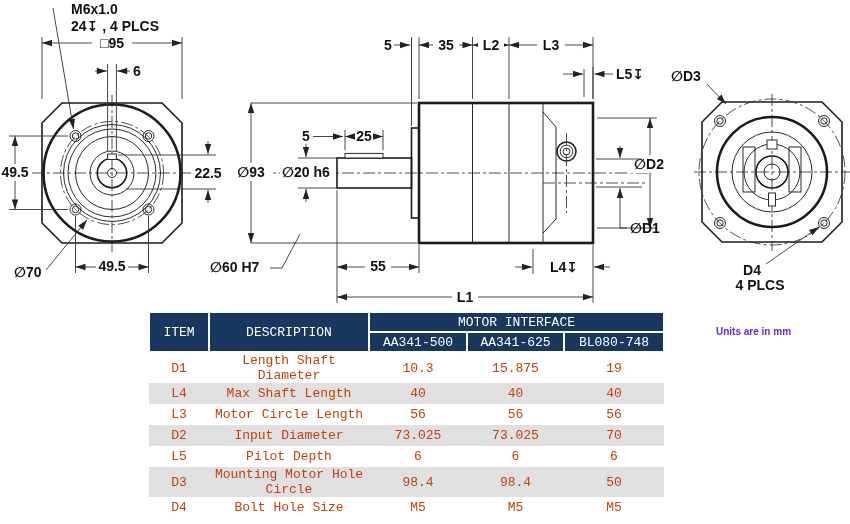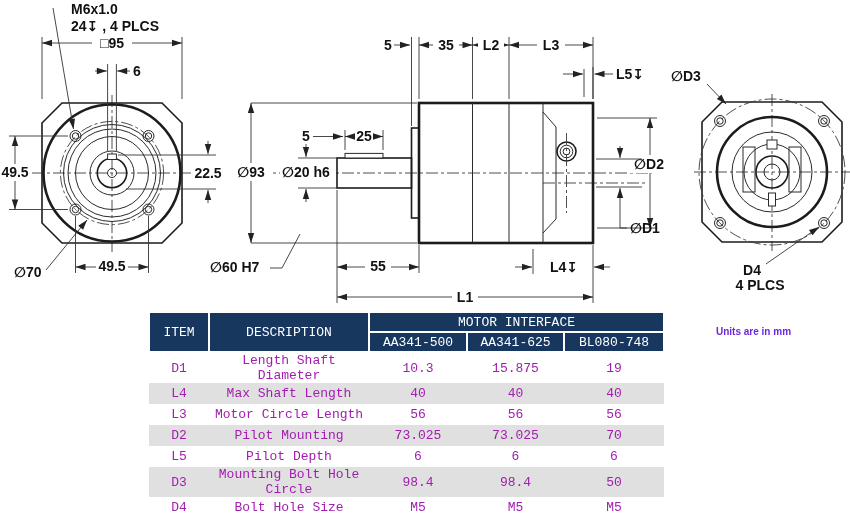--- a/index.html
+++ b/index.html
@@ -13,21 +13,21 @@
   .dl{fill:none;stroke:#333;stroke-width:0.9;}
   .cl{fill:none;stroke:#3a3a3a;stroke-width:0.9;stroke-dasharray:12 3 3 3;}
   .wf{fill:#ffffff;stroke:#2a2a2a;stroke-width:1;}
   .wbg{fill:#ffffff;stroke:none;}
   .dt{font-family:"Liberation Sans","DejaVu Sans",sans-serif;font-weight:bold;
       font-size:14px;fill:#111;}
   
   .spec{position:absolute;left:148px;top:311px;border-collapse:collapse;table-layout:fixed;font-family:Liberation Mono, monospace;}
   .spec th{background:#17375E;color:#fff;font-weight:normal;font-size:13px;
            border:2px solid #fff;height:18px;padding:0 2px;text-align:center;}
-  .spec td{color:#a21caf;font-size:13px;text-align:center;height:21px;padding:0;border:0;}
+  .spec td{color:#c2410c;font-size:13px;text-align:center;height:21px;padding:0;border:0;}
   .spec tr.stripe td{background:#E0E0E0;}
   .note{position:absolute;left:683px;top:326px;font-weight:bold;font-size:10px;color:#6d28d9;margin-left:33px;}
 </style>
 </head>
 <body>
 
 <div class="stage">
 
   <svg width="850" height="330" viewBox="0 0 850 330">
     <defs>
@@ -260,35 +260,35 @@
       </tr>
       <tr>
         <td>L3</td>
         <td>Motor Circle Length</td>
         <td>56</td>
         <td>56</td>
         <td>56</td>
       </tr>
       <tr class="stripe">
         <td>D2</td>
-        <td>Pilot Mounting</td>
+        <td>Input Diameter</td>
         <td>73.025</td>
         <td>73.025</td>
         <td>70</td>
       </tr>
       <tr>
         <td>L5</td>
         <td>Pilot Depth</td>
         <td>6</td>
         <td>6</td>
         <td>6</td>
       </tr>
       <tr class="stripe">
         <td>D3</td>
-        <td>Mounting Bolt Hole Circle</td>
+        <td>Mounting Motor Hole Circle</td>
         <td>98.4</td>
         <td>98.4</td>
         <td>50</td>
       </tr>
       <tr>
         <td>D4</td>
         <td>Bolt Hole Size</td>
         <td>M5</td>
         <td>M5</td>
         <td>M5</td>

